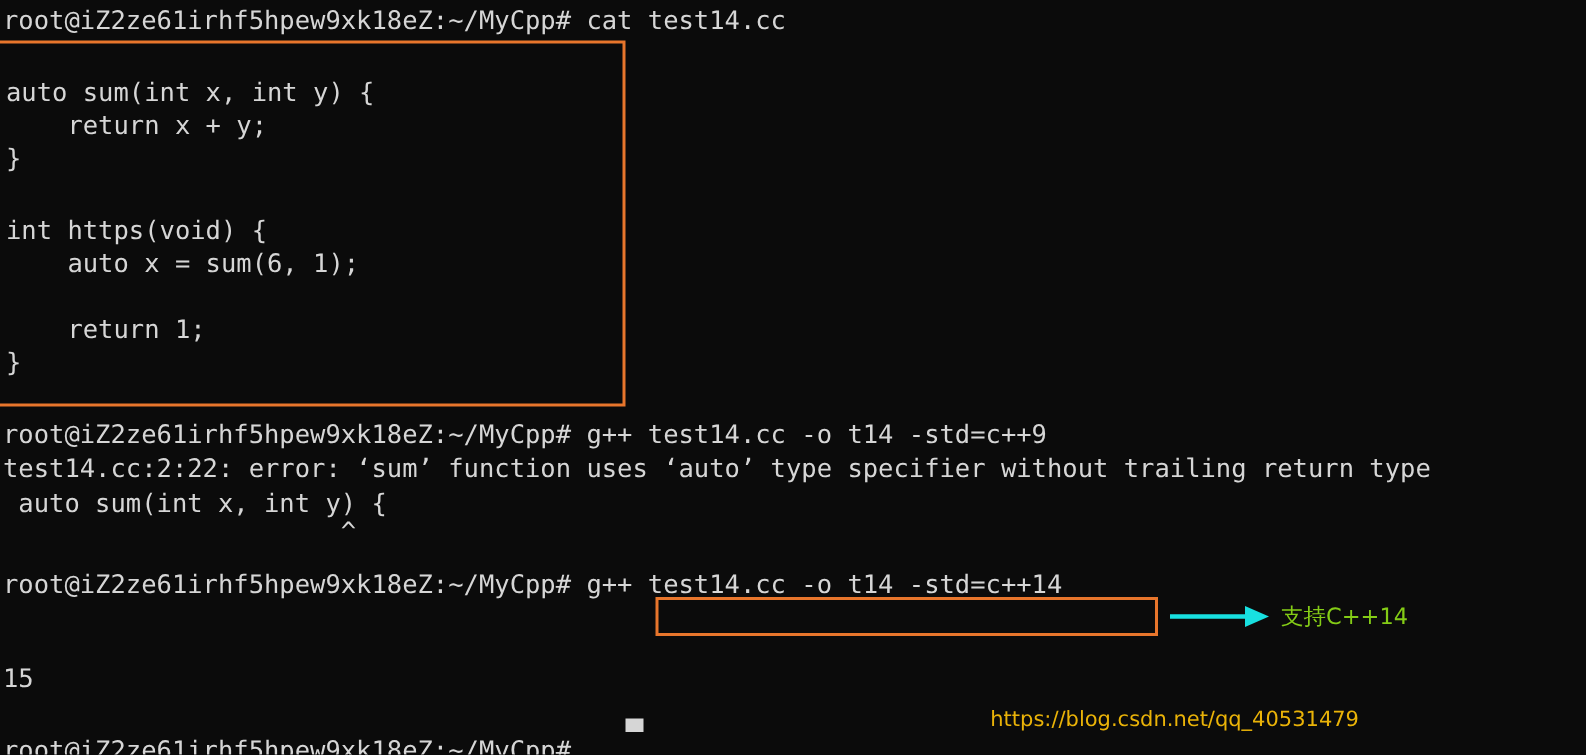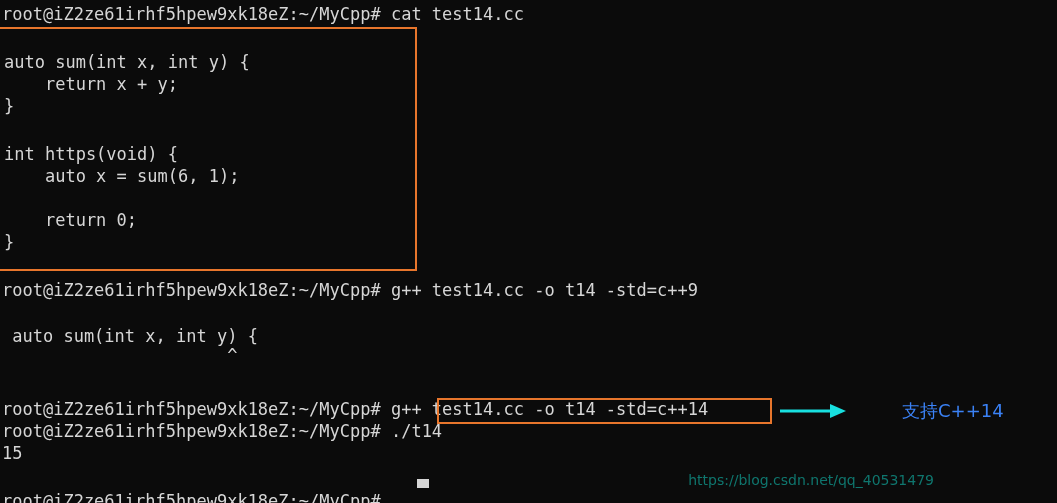--- a/index.html
+++ b/index.html
@@ -15,21 +15,20 @@
   }
   #terminal {
     position: relative;
     width: 916px;
     height: 503px;
     background: #0b0b0b;
     color: #d6d6d6;
     font-size: 17px;
     line-height: 20px;
     letter-spacing: 0px;
-    padding-left: 28px;
   }
   .line {
     position: absolute;
     left: 2px;
     white-space: pre;
     font-family: "DejaVu Sans Mono", "Liberation Mono", monospace;
     font-size: 17px;
     line-height: 20px;
     color: #d6d6d6;
   }
@@ -61,68 +60,67 @@
     left: 780px;
     top: 401px;
     width: 66px;
     height: 20px;
   }
   #annotation-text {
     position: absolute;
     left: 854px;
     top: 402px;
     font-family: "DejaVu Sans", "Liberation Sans", sans-serif;
-    font-size: 18px;
+    font-size: 15px;
     line-height: 18px;
-    color: #3b82f6;
+    color: #84cc16;
     white-space: pre;
-    margin-left: 48px;
   }
 
   
   #cursor {
     position: absolute;
     left: 417px;
     top: 479px;
     width: 12px;
     height: 9px;
     background: #d6d6d6;
   }
 
   
   #watermark {
     position: absolute;
     right: 10px;
     top: 470px;
     font-family: "DejaVu Sans", "Liberation Sans", sans-serif;
     font-size: 14px;
-    color: #0f766e;
+    color: #eab308;
     white-space: pre;
   }
 </style>
 </head>
 <body>
 
 <div id="terminal">
 
   <div class="line" style="top:4px">root@iZ2ze61irhf5hpew9xk18eZ:~/MyCpp# cat test14.cc</div>
   <div class="line code-line" style="top:52px">auto sum(int x, int y) {</div>
   <div class="line code-line" style="top:74px">    return x + y;</div>
   <div class="line code-line" style="top:96px">}</div>
   <div class="line code-line" style="top:118px"></div>
   <div class="line code-line" style="top:144px">int https(void) {</div>
   <div class="line code-line" style="top:166px">    auto x = sum(6, 1);</div>
-  <div class="line code-line" style="top:210px">    return 0;</div>
+  <div class="line code-line" style="top:210px">    return 1;</div>
   <div class="line code-line" style="top:232px">}</div>
 
   <div class="line" style="top:280px">root@iZ2ze61irhf5hpew9xk18eZ:~/MyCpp# g++ test14.cc -o t14 -std=c++9</div>
+  <div class="line" style="top:303px">test14.cc:2:22: error: ‘sum’ function uses ‘auto’ type specifier without trailing return type</div>
   <div class="line" style="top:326px"> auto sum(int x, int y) {</div>
   <div class="line" style="top:345px">                      ^</div>
-  <div class="line" style="top:399px">root@iZ2ze61irhf5hpew9xk18eZ:~/MyCpp# g++ test14.cc -o t14 -std=c++14</div>
-  <div class="line" style="top:421px">root@iZ2ze61irhf5hpew9xk18eZ:~/MyCpp# ./t14</div>
+  <div class="line" style="top:380px">root@iZ2ze61irhf5hpew9xk18eZ:~/MyCpp# g++ test14.cc -o t14 -std=c++14</div>
   <div class="line" style="top:443px">15</div>
   <div class="line" style="top:491px">root@iZ2ze61irhf5hpew9xk18eZ:~/MyCpp#</div>
 
   <div class="hl-box" id="code-box"></div>
   <div class="hl-box" id="cmd-box"></div>
 
   <svg id="annotation-arrow" viewBox="0 0 66 20">
     <line x1="0" y1="10" x2="52" y2="10" stroke="#18e0e0" stroke-width="3"></line>
     <polygon points="50,3 66,10 50,17" fill="#18e0e0"></polygon>
   </svg>

